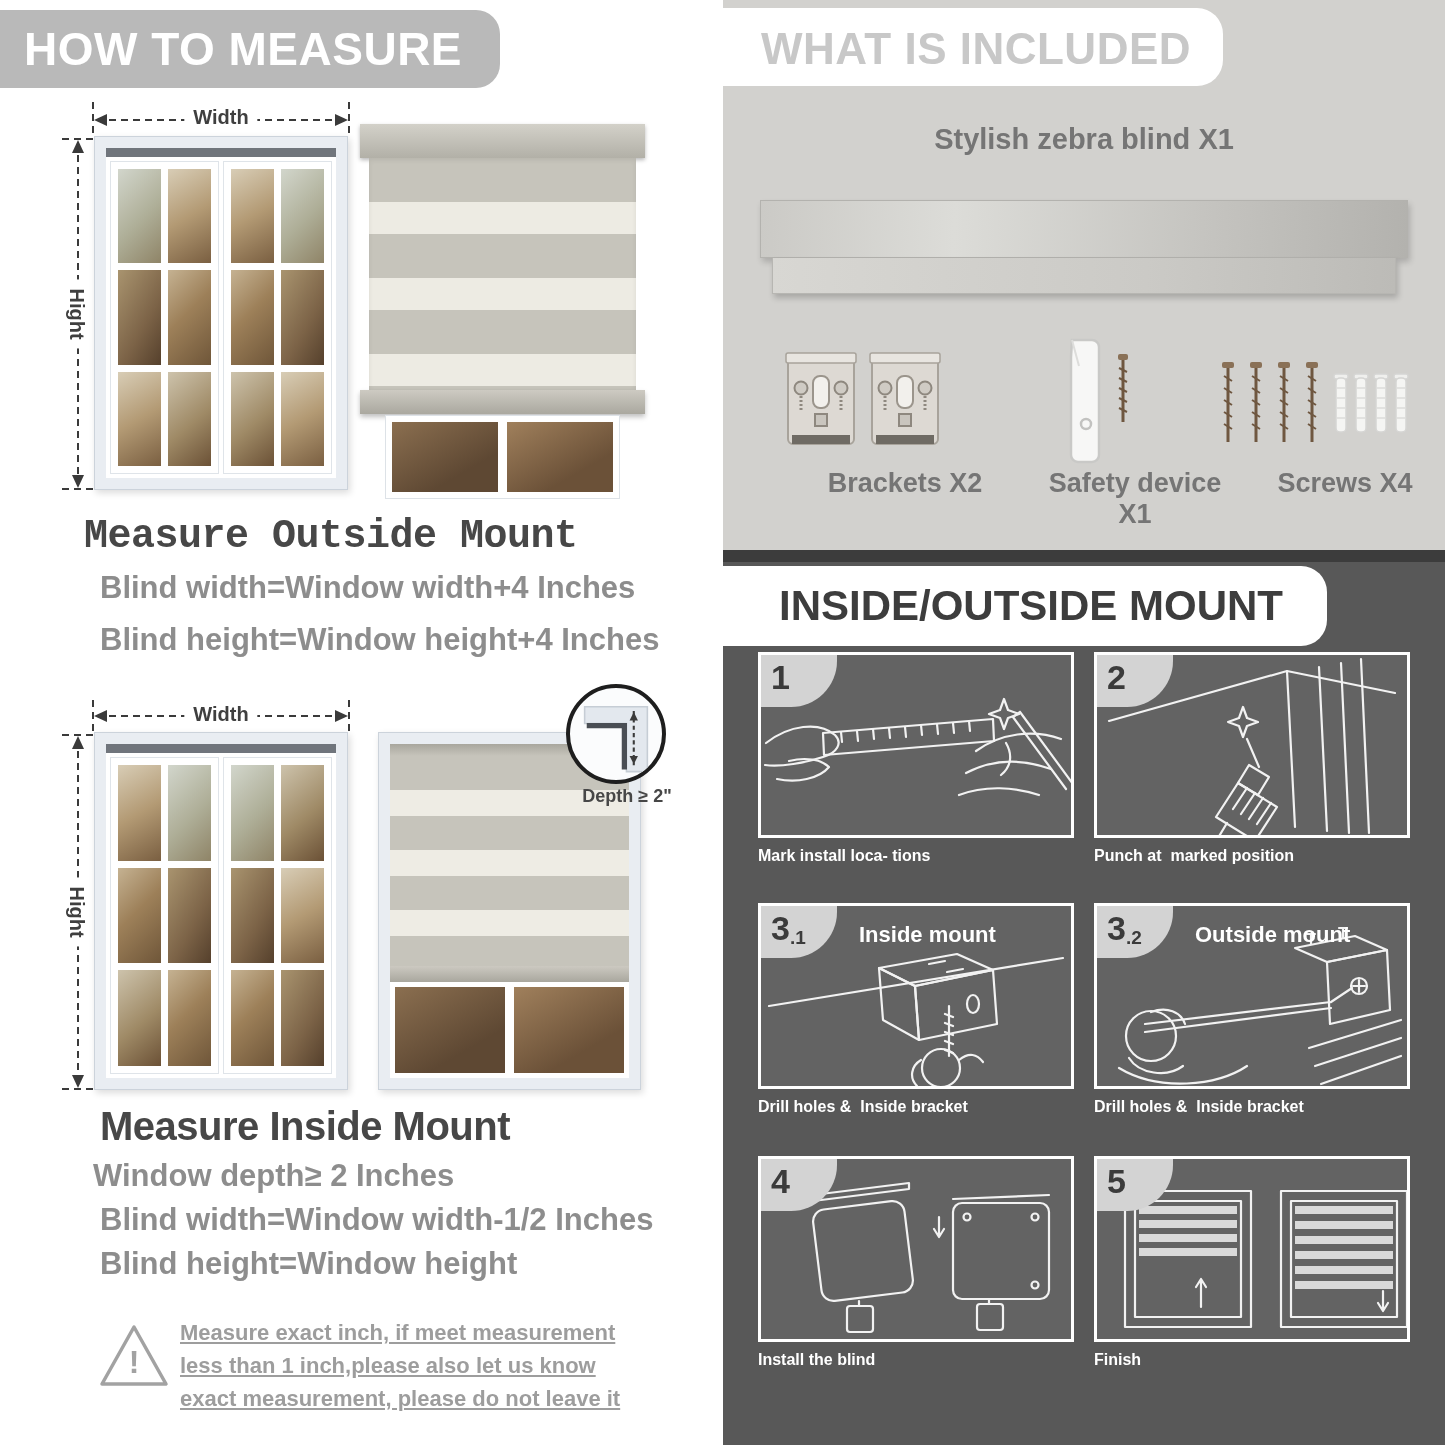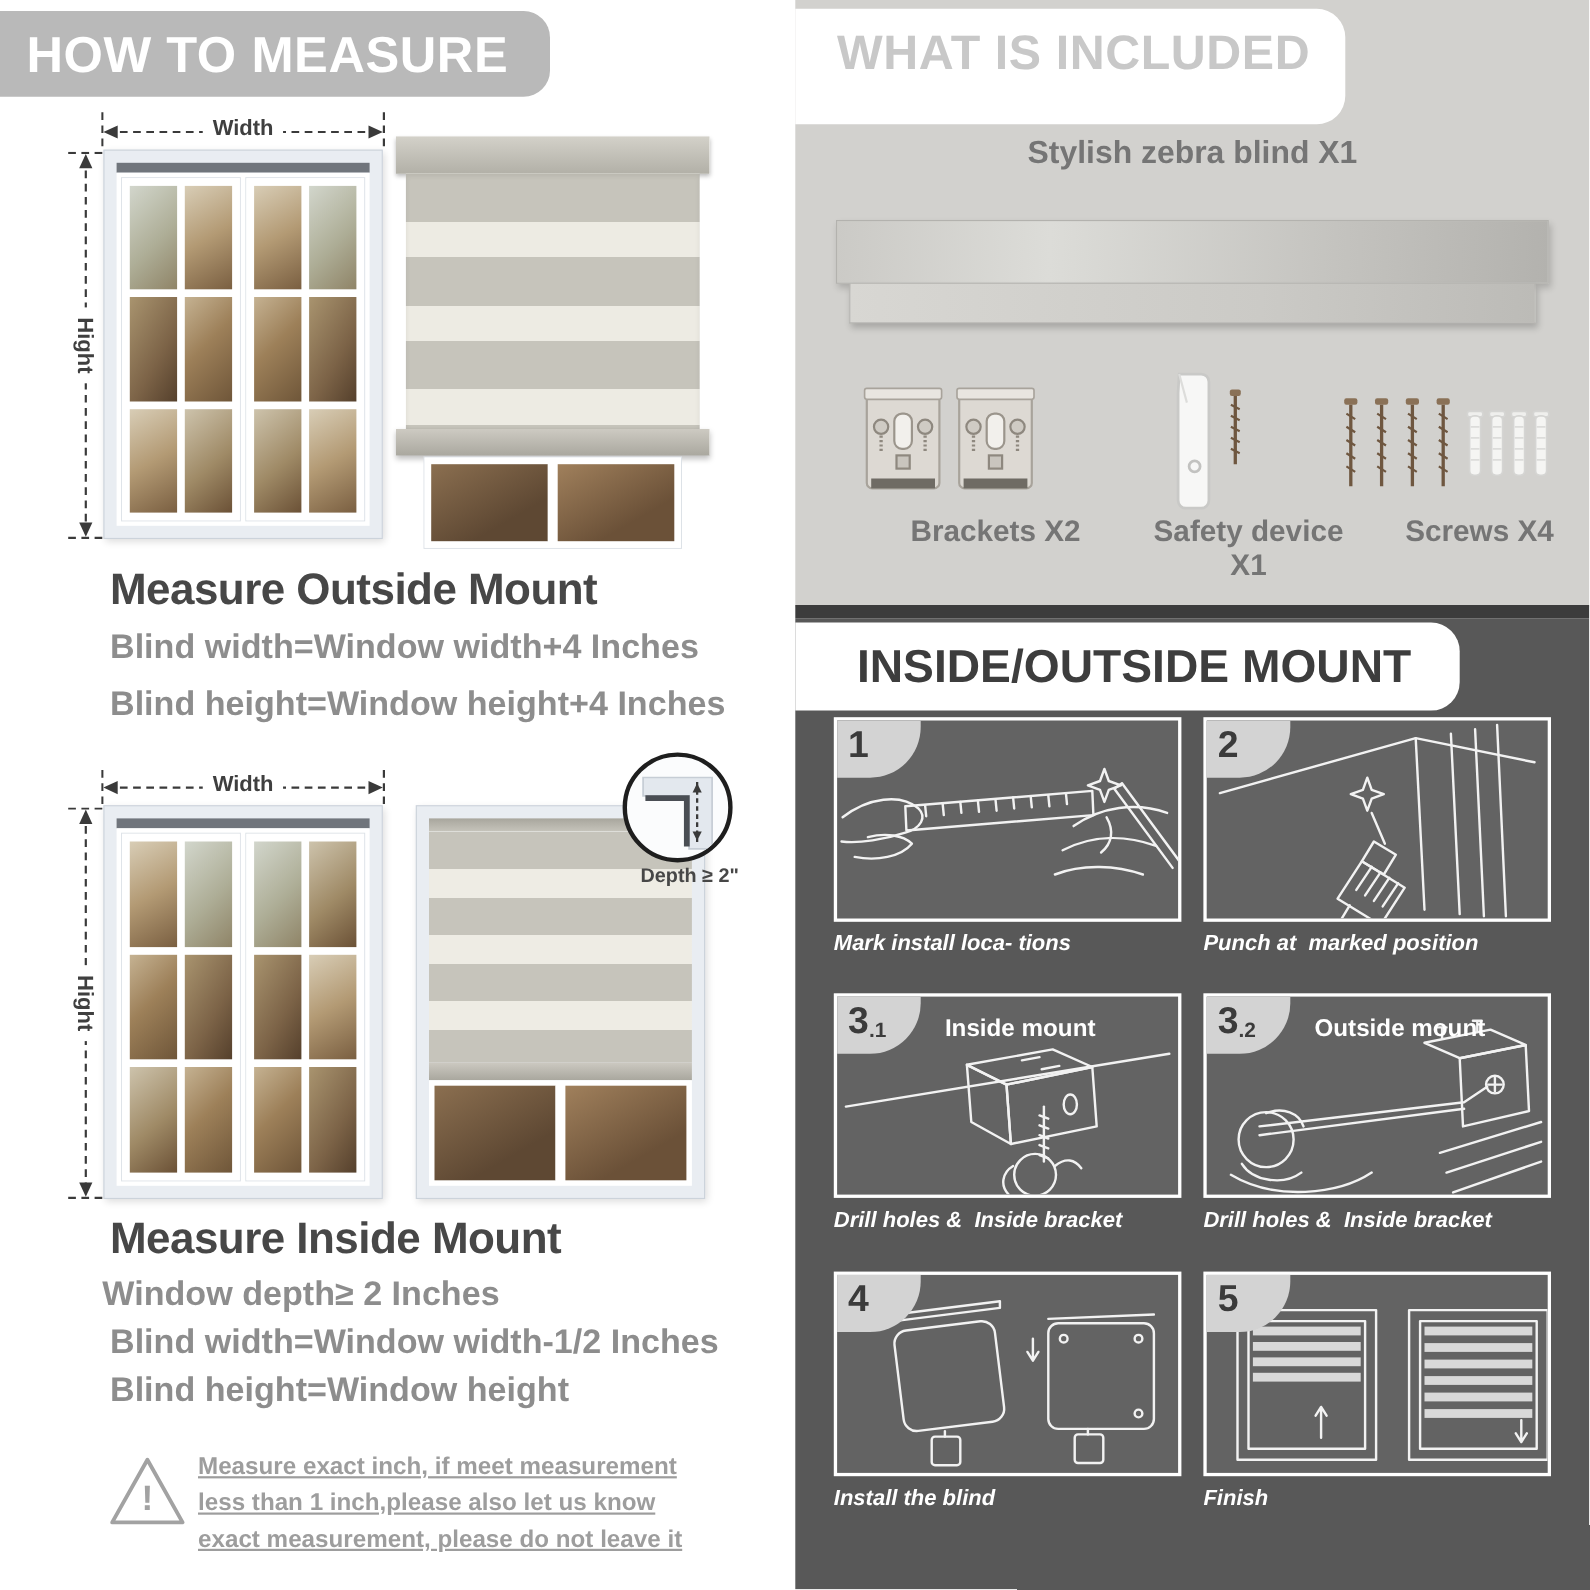--- a/index.html
+++ b/index.html
@@ -55,21 +55,21 @@
   .mhead{fill:#3a3a3a;stroke:none;}
 
   .magnifier{width:92px;height:92px;border:4px solid #1e1e1e;border-radius:50%;
       background:#fbfcfd;overflow:hidden;box-sizing:content-box;}
   .depth-label{font-size:18px;font-weight:bold;color:#474747;text-align:center;}
 
   .warn-text{font-size:22px;font-weight:bold;color:#9d9d9d;line-height:33px;text-decoration:underline;}
 
   
   .right-panel{left:723px;top:0;width:722px;height:552px;background:#d2d1ce;}
-  .right-header{left:723px;top:8px;width:500px;height:105px;background:#ffffff;
+  .right-header{left:723px;top:8px;width:500px;height:78px;background:#ffffff;
       border-radius:0 26px 26px 0;color:#c8c8c8;font-size:44px;font-weight:bold;
       line-height:82px;padding-left:38px;box-sizing:border-box;letter-spacing:.5px;}
   .stylish-label{font-size:29px;font-weight:bold;color:#757575;text-align:center;}
   .hr-top{left:760px;top:200px;width:648px;height:58px;border:1px solid #b3b2ae;box-sizing:border-box;
       background:linear-gradient(92deg,#cbcac6,#dcdcd8 30%,#c4c3bf 70%,#b3b2ae);
       box-shadow:2px 4px 6px rgba(0,0,0,.18);}
   .hr-bottom{left:772px;top:258px;width:624px;height:36px;border:1px solid #b7b6b2;border-top:none;box-sizing:border-box;
       background:linear-gradient(92deg,#d8d7d3,#cbcac6 60%,#bcbbb7);
       box-shadow:2px 4px 6px rgba(0,0,0,.2);}
   .item-label{font-size:27px;font-weight:bold;color:#757575;text-align:center;margin-left:41px;}
@@ -81,21 +81,21 @@
       line-height:80px;padding-left:56px;box-sizing:border-box;}
 
   .step{position:absolute;width:316px;}
   .step-box{width:316px;height:186px;border:3px solid #ffffff;background:#636363;
       position:relative;box-sizing:border-box;overflow:hidden;}
   .badge{position:absolute;left:0;top:0;min-width:50px;height:52px;background:#d3d3d3;
       border-radius:0 0 46px 0;padding:0 16px 0 10px;display:flex;align-items:flex-start;}
   .badge .num{font-size:34px;font-weight:bold;color:#3b3b3b;line-height:44px;}
   .badge .sub{font-size:19px;font-weight:bold;color:#3b3b3b;line-height:1;margin-top:22px;}
   .tag{position:absolute;left:98px;top:16px;color:#ffffff;font-size:22px;font-weight:bold;}
-  .step-caption{margin-top:9px;color:#ffffff;font-size:20px;font-weight:bold;white-space:pre-wrap;font-style:italic;}
+  .step-caption{margin-top:9px;color:#ffffff;font-size:16px;font-weight:bold;white-space:pre-wrap;}
   .art{position:absolute;left:0;top:0;width:100%;height:100%;}
   .art path,.art rect,.art circle,.art ellipse,.art line{
       stroke:#f2f2f2;stroke-width:2.2;fill:none;stroke-linecap:round;stroke-linejoin:round;}
   .art .fillw{fill:#d9d9d9;stroke:none;}
 </style>
 </head>
 <body>
 
 <div id="page">
 
@@ -149,21 +149,21 @@
     <div class="blind-head"></div>
     <div class="blind-body"></div>
     <div class="blind-bottom"></div>
     <div class="under-window">
       <div class="uw-pane"></div>
       <div class="uw-div"></div>
       <div class="uw-pane v2"></div>
     </div>
   </div>
 
-  <div class="abs sec-title" style="left:100px;top:514px;">Measure Outside Mount</div>
+  <div class="abs sec-title" style="left:84px;top:514px;font-family:Liberation Mono, monospace;">Measure Outside Mount</div>
   <div class="abs sec-line" style="left:100px;top:570px;">Blind width=Window width+4 Inches</div>
   <div class="abs sec-line" style="left:100px;top:622px;">Blind height=Window height+4 Inches</div>
 
   <div class="abs" style="left:92px;top:696px;width:258px;height:36px;">
     <svg width="258" height="36" viewBox="0 0 258 36">
       <line class="mline" x1="1" y1="4" x2="1" y2="36"></line>
       <line class="mline" x1="257" y1="4" x2="257" y2="36"></line>
       <line class="mline" x1="5" y1="20" x2="253" y2="20"></line>
       <polygon class="mhead" points="2,20 15,14 15,26"></polygon>
       <polygon class="mhead" points="256,20 243,14 243,26"></polygon>

